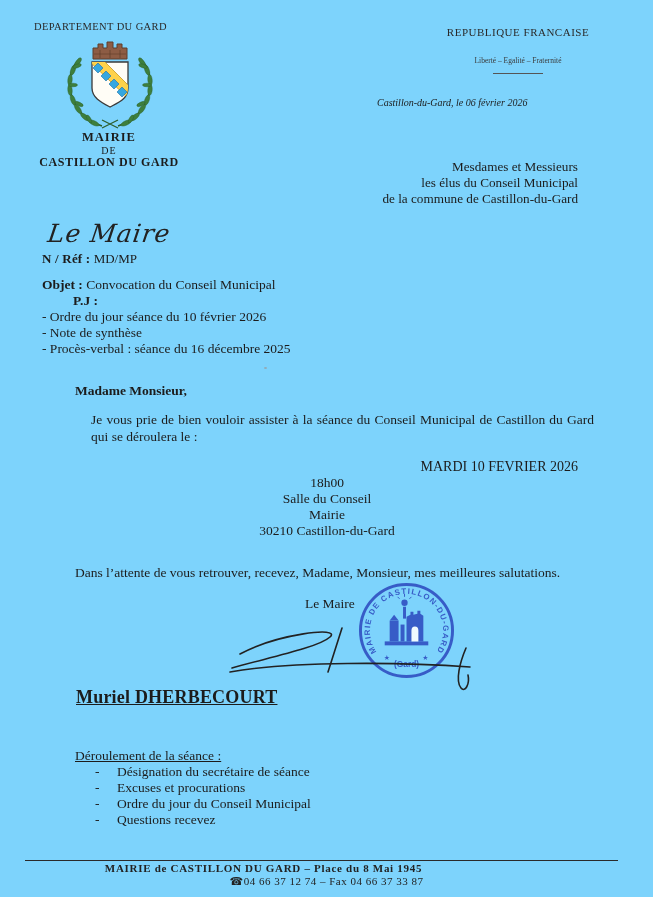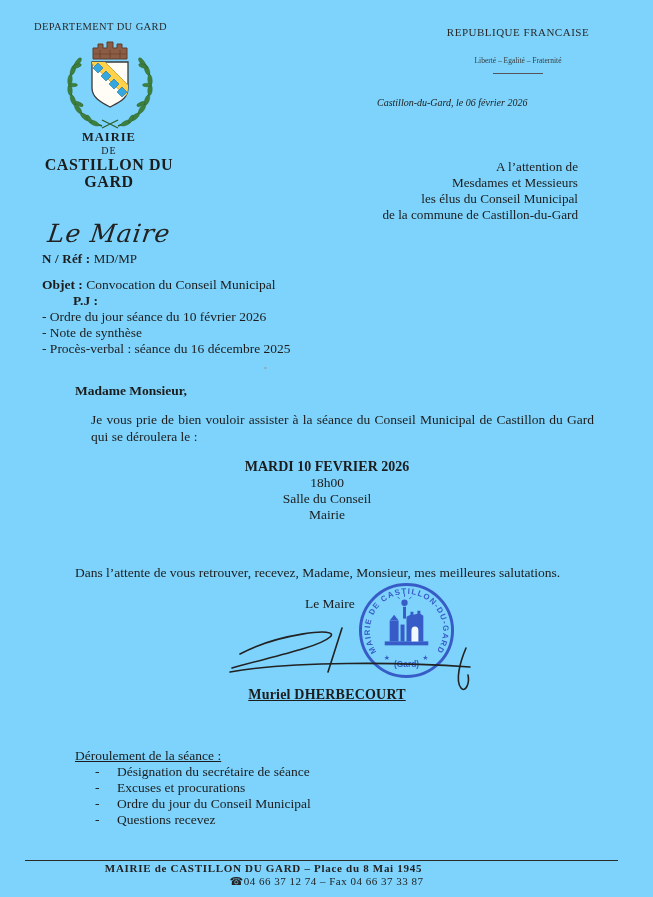--- a/index.html
+++ b/index.html
@@ -13,21 +13,21 @@
     overflow: hidden;
   }
   .abs { position: absolute; }
 
   
   .dept-label { left: 34px; top: 21px; font-size: 10.5px; letter-spacing: 0.4px; color: #2a2a2a; }
   .arms-svg { left: 52px; top: 38px; }
   .mairie-block { left: 24px; top: 131px; width: 170px; text-align: center; line-height: 1.1; }
   .mairie-l1 { font-weight: bold; font-size: 12.5px; letter-spacing: 1px; }
   .mairie-l2 { font-size: 10px; letter-spacing: 1px; }
-  .mairie-l3 { font-weight: bold; font-size: 16px; letter-spacing: 0.6px; }
+  .mairie-l3 { font-weight: bold; font-size: 12px; letter-spacing: 0.6px; }
 
   
   .rep-block { left: 420px; top: 26px; width: 196px; text-align: center; }
   .rep-title { font-size: 11px; letter-spacing: 0.5px; color: #2a2a2a; }
   .rep-devise { font-size: 7.5px; margin-top: 18px; color: #3a3a3a; }
   .rep-rule { width: 50px; border-top: 1px solid #555; margin: 8px auto 0 auto; height: 0; }
 
   .dateline { left: 377px; top: 97px; font-size: 10px; font-style: italic; }
 
   .recipient { right: 75px; top: 159px; text-align: right; font-size: 13.2px; line-height: 16px; }
@@ -38,30 +38,30 @@
   .nref b { letter-spacing: 0.2px; }
 
   .objet-block { left: 42px; top: 277px; font-size: 13.5px; line-height: 16px; }
   .objet-block .lbl { font-weight: bold; }
   .pj-lbl { font-weight: bold; padding-left: 3px; margin-left: 28px; }
 
   .salutation { left: 75px; top: 383px; font-size: 13.5px; font-weight: bold; }
   .body-par { left: 75px; top: 411px; width: 503px; font-size: 13.5px; line-height: 17px; text-align: justify; margin-left: 16px; }
 
   .meeting { left: 76px; top: 459px; width: 502px; text-align: center; font-size: 13.5px; line-height: 16px; }
-  .meeting .b1 { font-weight: bold; font-size: 14px; }
+  .meeting .b1 { font-weight: normal; font-size: 14px; text-align: right; }
   .meeting .b2 { font-weight: normal; }
 
   .closing { left: 75px; top: 565px; font-size: 13.5px; }
 
   .signer-title { left: 305px; top: 596px; font-size: 13.5px; }
   .stamp-svg { left: 357px; top: 581px; }
   .sig-svg { left: 222px; top: 618px; }
-  .signer-name { left: 76px; top: 687px; width: 502px; text-align: center;
-                 font-weight: bold; font-size: 14px; text-decoration: underline; letter-spacing: 0.2px; }
+  .signer-name { left: 76px; top: 687px; width: 502px; text-align: left;
+                 font-weight: bold; font-size: 18px; text-decoration: underline; letter-spacing: 0.2px; }
 
   .agenda { left: 75px; top: 748px; font-size: 13.5px; line-height: 16px; }
   .agenda-title { text-decoration: underline; }
   .agenda-item { padding-left: 20px; }
   .agenda-item .dash { display: inline-block; width: 22px; }
 
   .artifact-dot { left: 264px; top: 367px; width: 3px; height: 2px; background: #9a9a9a; border-radius: 50%; opacity: 0.7; }
 
   .footer-rule { left: 25px; top: 860px; width: 593px; border-top: 1.6px solid #2a2a2a; height: 0; }
   .footer-l1 { left: 0; top: 862px; width: 527px; text-align: center;
@@ -141,21 +141,20 @@
 
   <div class="abs rep-block">
     <div class="rep-title">REPUBLIQUE FRANCAISE</div>
     <div class="rep-devise">Liberté – Egalité – Fraternité</div>
     <div class="rep-rule"></div>
   </div>
 
   <div class="abs dateline">Castillon-du-Gard, le 06 février 2026</div>
 
   <div class="abs recipient">
-    <div>A l’attention de</div>
     <div>Mesdames et Messieurs</div>
     <div>les élus du Conseil Municipal</div>
     <div>de la commune de Castillon-du-Gard</div>
   </div>
 
   <div class="abs script-title">Le Maire</div>
 
   <div class="abs nref">
     <b>N / Réf :</b>
     <span>MD/MP</span>
@@ -175,20 +174,21 @@
   <div class="abs artifact-dot"></div>
 
   <div class="abs salutation">Madame Monsieur,</div>
   <div class="abs body-par">Je vous prie de bien vouloir assister à la séance du Conseil Municipal de Castillon du Gard qui se déroulera le :</div>
 
   <div class="abs meeting">
     <div class="b1">MARDI 10 FEVRIER 2026</div>
     <div>18h00</div>
     <div class="b2">Salle du Conseil</div>
     <div>Mairie</div>
+    <div>30210 Castillon-du-Gard</div>
   </div>
 
   <div class="abs closing">Dans l’attente de vous retrouver, recevez, Madame, Monsieur, mes meilleures salutations.</div>
 
   <div class="abs signer-title">Le Maire</div>
 
   <svg class="abs stamp-svg" width="99" height="99" viewBox="0 0 100 100" opacity="0.88">
     <defs>
       <path id="ringPath" d="M 28.8 80.3 A 37 37 0 1 1 71.2 80.3" fill="none"></path>
     </defs>

